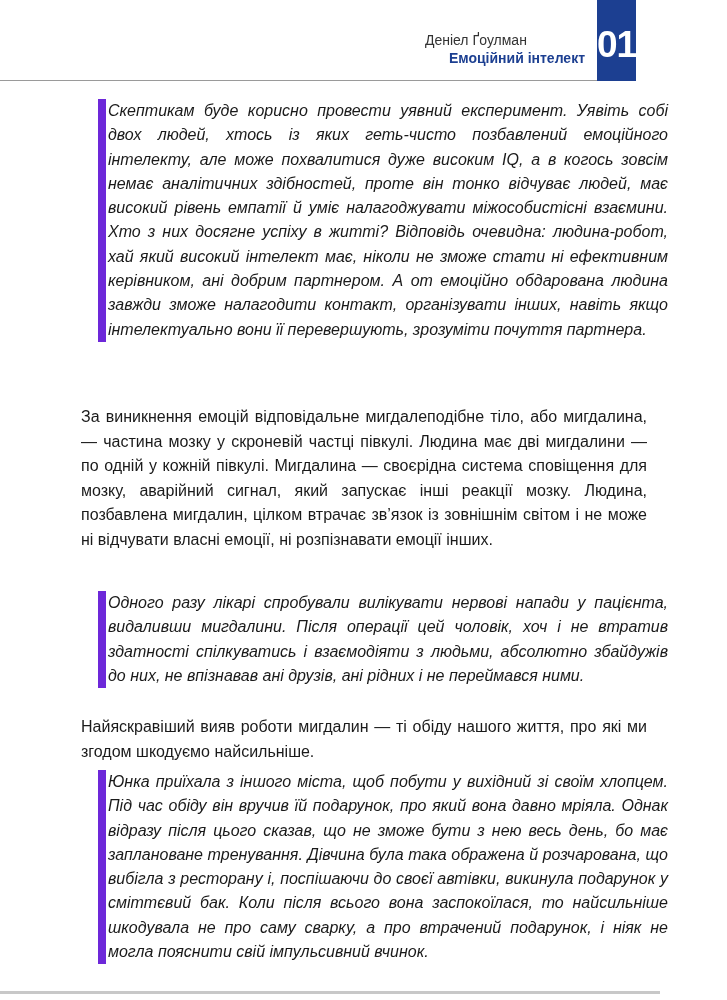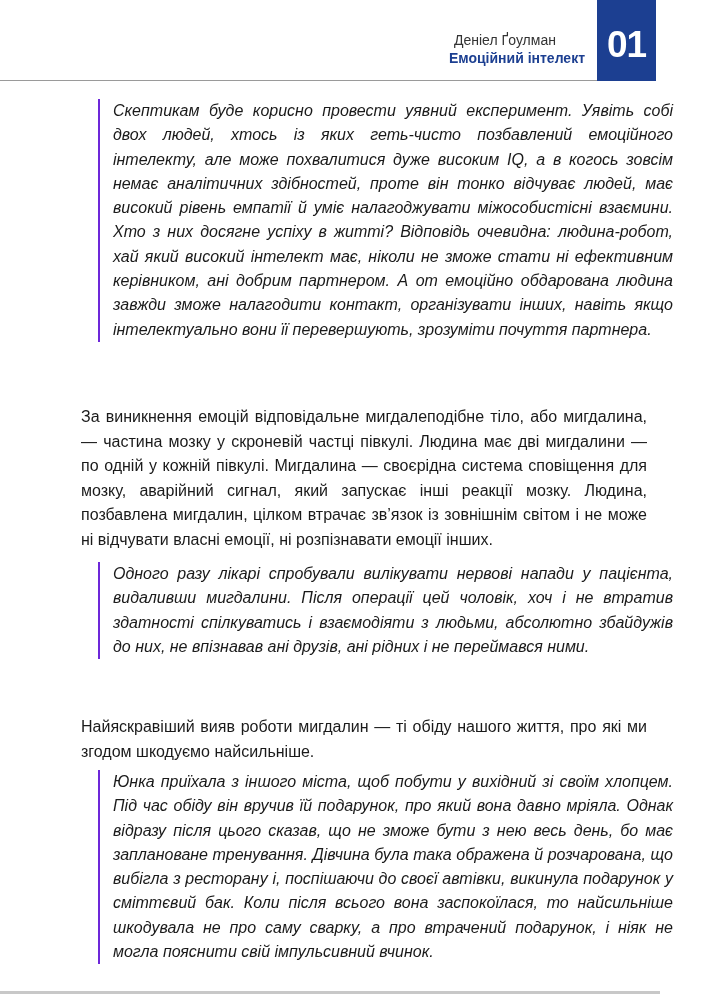--- a/index.html
+++ b/index.html
@@ -1,34 +1,34 @@
 <!DOCTYPE html>
 <html><head>
 <meta charset="utf-8">
 <style>
   html, body { margin: 0; padding: 0; background: #ffffff; }
   body { width: 727px; height: 1000px; position: relative; overflow: hidden;
          font-family: "Liberation Sans", "DejaVu Sans", sans-serif; color: #1a1a1a; }
   .header-line { position: absolute; left: 0; top: 80px; width: 598px; height: 1px; background: #9a9a9a; }
-  .chapter-box { position: absolute; left: 597px; top: 0; width: 59px; height: 81px; background: #1c3f91;
+  .chapter-box { position: absolute; left: 597px; top: 0; width: 39px; height: 81px; background: #1c3f91;
                  display: flex; align-items: center; justify-content: center; }
   .chapter-num { color: #ffffff; font-weight: bold; font-size: 37px; letter-spacing: -1px; margin-top: 8px; }
-  .header-text { position: absolute; right: 142px; top: 31px; text-align: center; font-size: 14px; line-height: 18px; }
+  .header-text { position: absolute; right: 142px; top: 31px; text-align: left; font-size: 14px; line-height: 18px; }
   .author { color: #333333; }
   .book-title { color: #1c3f91; font-weight: bold; margin-left: 24px; }
-  .quote { position: absolute; left: 98px; width: 560px; border-left: 2px solid #6d28d9;
-           padding-left: 13px; font-style: italic; font-size: 16px; line-height: 24.3px;
+  .quote { position: absolute; left: 98px; width: 560px; border-left: 8px solid #6d28d9;
+           padding-left: 2px; font-style: italic; font-size: 16px; line-height: 24.3px;
            text-align: justify; color: #1a1a1a; }
   .quote p { margin: 0; }
   .para { position: absolute; left: 69px; width: 590px; font-size: 16px; line-height: 24.5px;
           text-align: justify; color: #1a1a1a; }
   .para p { margin: 12px; }
   .q1 { top: 99px; }
   .p1 { top: 393px; }
-  .q2 { top: 562px; }
+  .q2 { top: 591px; }
   .p2 { top: 703px; }
   .q3 { top: 770px; }
   .footer-line { position: absolute; left: 0; top: 991px; width: 660px; height: 3px; background: #c8c8c8; }
 </style>
 </head>
 <body>
 
 <div>
   <div class="header-text">
     <div class="author">Деніел Ґоулман</div>

